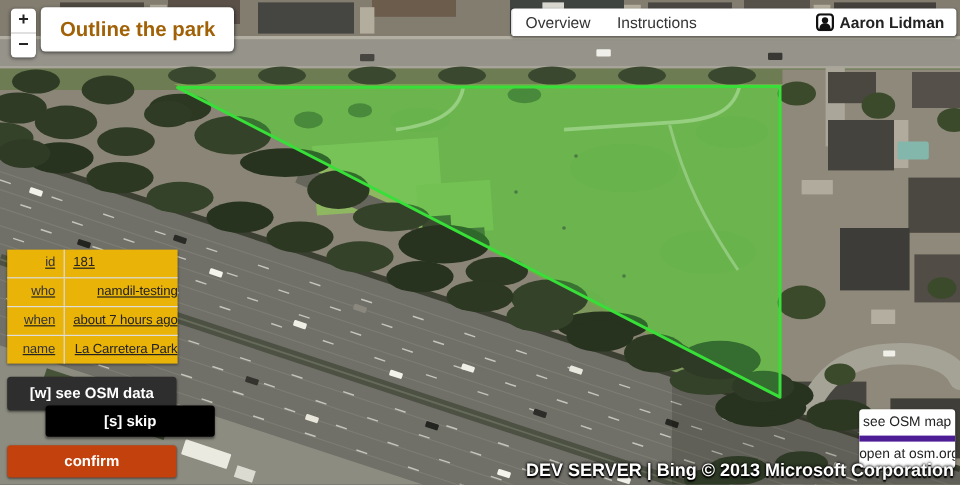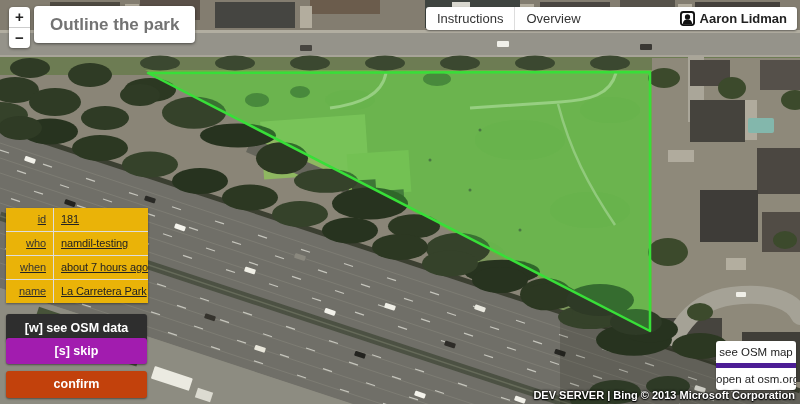--- a/index.html
+++ b/index.html
@@ -10,57 +10,57 @@
   
   .zoom-ctl{position:absolute;left:9px;top:7px;width:21px;border-radius:4px;
             box-shadow:0 1px 3px rgba(0,0,0,.45);overflow:hidden;}
   .zoom-btn{width:21px;height:20px;background:#fff;color:#222;font-size:15px;font-weight:bold;
             text-align:center;line-height:20px;cursor:pointer;user-select:none;}
   .zoom-btn.zin{border-bottom:1px solid #ccc;}
 
   
   .title-box{position:absolute;left:34px;top:6px;height:37px;line-height:37px;padding:0 16px;
              background:#fff;border-radius:4px;box-shadow:0 1px 3px rgba(0,0,0,.5);
-             font-size:17px;font-weight:bold;color:#737373;white-space:nowrap;}
+             font-size:17px;font-weight:bold;color:#a16207;white-space:nowrap;}
 
   
   .topnav{position:absolute;top:7px;right:3px;height:23px;background:#fff;border-radius:3px;
           display:flex;align-items:stretch;box-shadow:0 1px 2px rgba(0,0,0,.45);
           font-size:13px;color:#333;overflow:hidden;}
   .nav-item{padding:0 11px;line-height:23px;cursor:pointer;white-space:nowrap;}
   .nav-item.bordered{border-left:1px solid #ddd;}
   .leaveqa{background:#000;color:#fff;padding:0 10px;line-height:23px;font-weight:bold;cursor:pointer;margin-top:28px;}
   .userbox{display:flex;align-items:center;gap:5px;padding:0 10px 0 8px;cursor:pointer;}
   .userbox svg{display:block;}
   .username{line-height:23px;color:#222;white-space:nowrap;font-weight:bold;}
 
   
   .info-table{position:absolute;left:6px;top:208px;width:142px;background:#eab308;
               box-shadow:0 1px 2px rgba(0,0,0,.4);font-size:11px;letter-spacing:-0.1px;color:#222;text-decoration:underline;}
   .it-row{display:flex;height:23px;line-height:22px;}
-  .it-row + .it-row{border-top:1px solid #ddd;}
+  .it-row + .it-row{border-top:1px solid #ddd;justify-content:space-between;}
   .it-label{width:40px;text-align:right;padding-right:7px;border-right:1px solid #ddd;color:#333;}
   .it-value{padding-left:7px;white-space:nowrap;}
 
   
   .act-btn{position:absolute;left:6px;width:141px;color:#fff;font-weight:bold;font-size:12.5px;
            text-align:center;border-radius:3px;box-shadow:0 1px 2px rgba(0,0,0,.45);cursor:pointer;
            white-space:nowrap;}
   .btn-osm{top:302px;height:28px;line-height:28px;}
   .btn-skip{top:338px;height:26px;line-height:26px;}
   .btn-confirm{top:371px;height:27px;line-height:27px;}
 
   
   .links-box{position:absolute;top:341px;right:4px;width:80px;background:#fff;border-radius:3px;
              box-shadow:0 1px 2px rgba(0,0,0,.4);font-size:11.5px;color:#222;text-align:center;overflow:hidden;}
   .link-row{height:22px;line-height:22px;cursor:pointer;white-space:nowrap;}
   .link-row + .link-row{border-top:5px solid #4c1d95;}
 
   
-  .attribution{position:absolute;right:5px;bottom:3px;font-size:11px;font-weight:bold;color:#fff;
+  .attribution{position:absolute;right:5px;bottom:3px;font-size:15px;font-weight:bold;color:#fff;
                text-shadow:0 0 2px #000,0 1px 1px #000,0 0 3px #000;white-space:nowrap;}
 </style>
 </head>
 <body>
 
 <div id="app">
 
   <svg id="mapsvg" width="800" height="404" viewBox="0 0 800 404">
     <g id="g-base">
         <rect x="0" y="0" width="800" height="404" fill="#8a8577"></rect>
@@ -349,22 +349,22 @@
   </svg>
 
   <div class="zoom-ctl">
     <div class="zoom-btn zin">+</div>
     <div class="zoom-btn">−</div>
   </div>
 
   <div class="title-box">Outline the park</div>
 
   <div class="topnav">
+    <div class="nav-item bordered">Overview</div>
     <div class="nav-item">Instructions</div>
-    <div class="nav-item bordered">Overview</div>
     <div class="leaveqa" style="background-color: rgb(0, 0, 0);">Leave QA</div>
     <div class="userbox">
       <span>
         <svg width="15" height="15" viewBox="0 0 24 24">
           <rect x="1.5" y="1.5" width="21" height="21" rx="4" fill="#fff" stroke="#111" stroke-width="3"></rect>
           <circle cx="12" cy="9.5" r="4.2" fill="#111"></circle>
           <path d="M4.5 21.5 C4.5 15.5 8 13.5 12 13.5 C16 13.5 19.5 15.5 19.5 21.5 Z" fill="#111"></path>
         </svg>
       </span>
       <span class="username">Aaron Lidman</span>
@@ -384,21 +384,21 @@
       <div class="it-label">when</div>
       <div class="it-value">about 7 hours ago</div>
     </div>
     <div class="it-row">
       <div class="it-label">name</div>
       <div class="it-value">La Carretera Park</div>
     </div>
   </div>
 
   <div class="act-btn btn-osm" style="background-color: rgb(46, 46, 46); margin-top: 12px;">[w] see OSM data</div>
-  <div class="act-btn btn-skip" style="background-color: #a21caf;">[s] skip</div>
+  <div class="act-btn btn-skip" style="background-color: #000000; margin-left: 32px;">[s] skip</div>
   <div class="act-btn btn-confirm" style="background-color: #c2410c;">confirm</div>
 
   <div class="links-box">
     <div class="link-row">see OSM map</div>
     <div class="link-row">open at osm.org</div>
   </div>
 
   <div class="attribution">DEV SERVER | Bing © 2013 Microsoft Corporation</div>
 </div>
 

